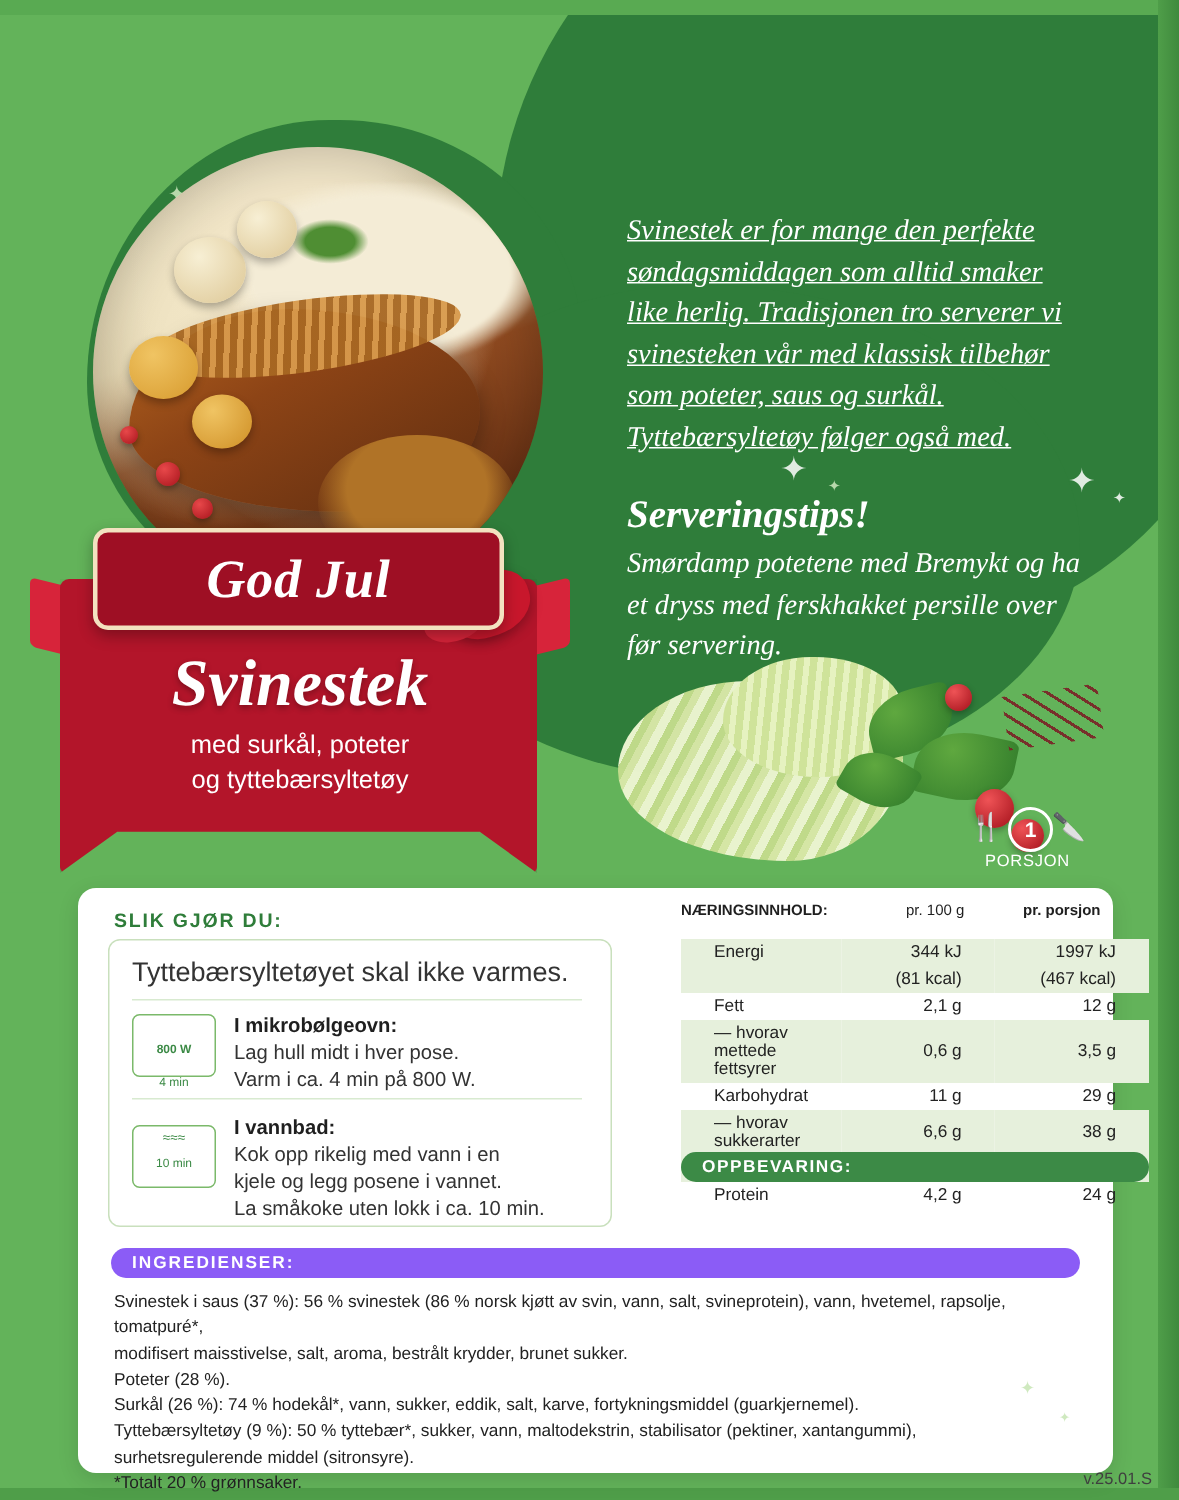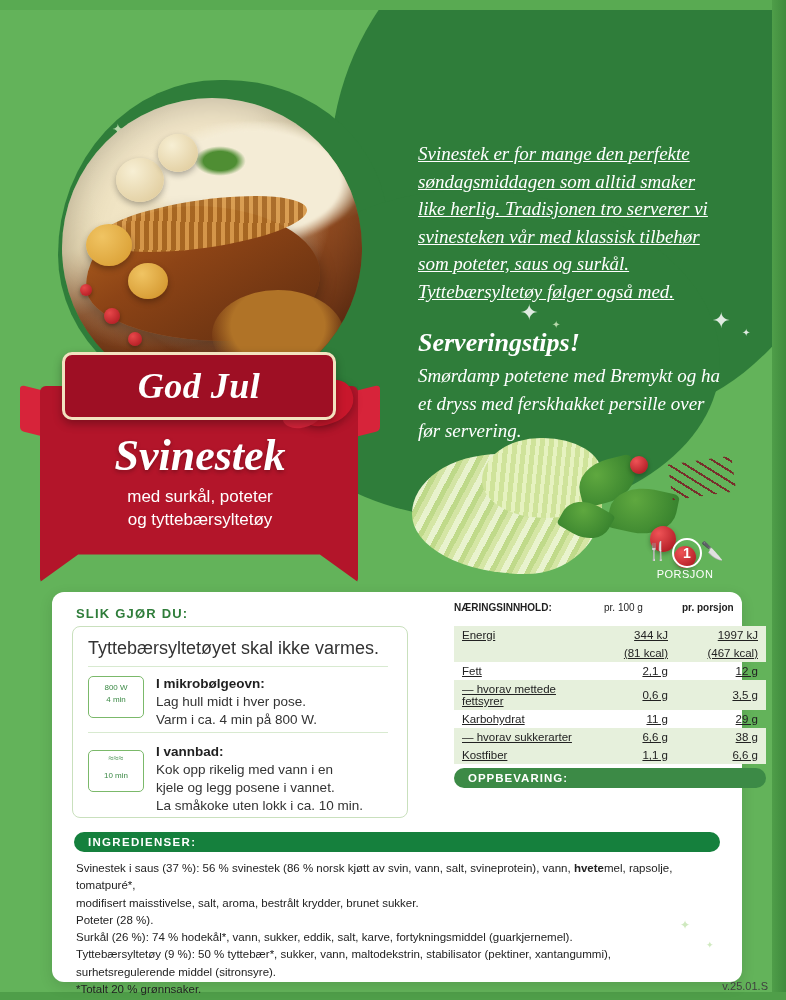--- a/index.html
+++ b/index.html
@@ -264,45 +264,45 @@
 
   
   .nutri-h{
     position:absolute;left:402px;top:10px;width:290px;color:#1f1f1f;font-size:10px;
   }
   .nutri-h .t{font-weight:bold;}
   .ntable{
     position:absolute;left:402px;top:34px;width:312px;
     border-collapse:collapse;font-size:11.5px;color:#222;
   }
-  .ntable td{padding:3px 8px;text-decoration:underline;}
+  .ntable td{padding:3px 22px;}
   .ntable tr.alt td{background:#e6f0dc;}
   .ntable td.num{text-align:right;width:74px;}
   .ntable td.num2{text-align:right;width:74px;}
 
   .opp-pill{
     position:absolute;left:402px;top:176px;width:312px;height:20px;
     background:#3c8a46;border-radius:10px;color:#fff;
     font-size:11.5px;font-weight:bold;letter-spacing:1px;
     display:flex;align-items:center;padding-left:14px;box-sizing:border-box;
   }
   .opp-body{
     position:absolute;left:404px;top:204px;width:320px;color:#333;font-size:12px;line-height:1.45;
   }
 
   .ingr-pill{
     position:absolute;left:22px;top:240px;width:646px;height:20px;
-    background:#15803d;border-radius:10px;color:#fff;
+    background:#8b5cf6;border-radius:10px;color:#fff;
     font-size:11.5px;font-weight:bold;letter-spacing:1.3px;
     display:flex;align-items:center;padding-left:14px;box-sizing:border-box;
   }
   .ingr-body{
     position:absolute;left:24px;top:268px;width:640px;color:#222;font-size:11.5px;line-height:1.5;
   }
-  .ingr-body b{font-weight:bold;text-align:center;}
+  .ingr-body b{font-weight:normal;text-align:center;}
   .version{
     position:absolute;right:18px;bottom:8px;color:#3f3f3f;font-size:11px;
   }
   .bottom-spark{position:absolute;color:#cfe9bf;font-size:12px;}
 </style>
 </head>
 <body>
 
 <div class="page">
 
@@ -381,22 +381,22 @@
   <div class="card">
 
     <div class="slik sec-title">SLIK GJØR DU:</div>
     <div class="inner-box"></div>
 
     <div class="note">Tyttebærsyltetøyet skal ikke varmes.</div>
 
     <div class="divider" style="top:74px;"></div>
 
     <div class="icon-box" style="left:36px;top:84px;">
-      <div style="margin-top:6px;font-weight:normal;">800 W</div>
-      <div style="margin-top:3px;">4 min</div>
+      <div style="margin-top:18px;font-weight:bold;">800 W</div>
+      <div style="margin-top:13px;">4 min</div>
     </div>
     <div class="step" style="top:84px;left:104px;">
       <div class="h">I mikrobølgeovn:</div>
       <div class="b">Lag hull midt i hver pose.</div>
       <div class="b">Varm i ca. 4 min på 800 W.</div>
     </div>
 
     <div class="divider" style="top:140px;"></div>
 
     <div class="icon-box" style="left:36px;top:158px;">

